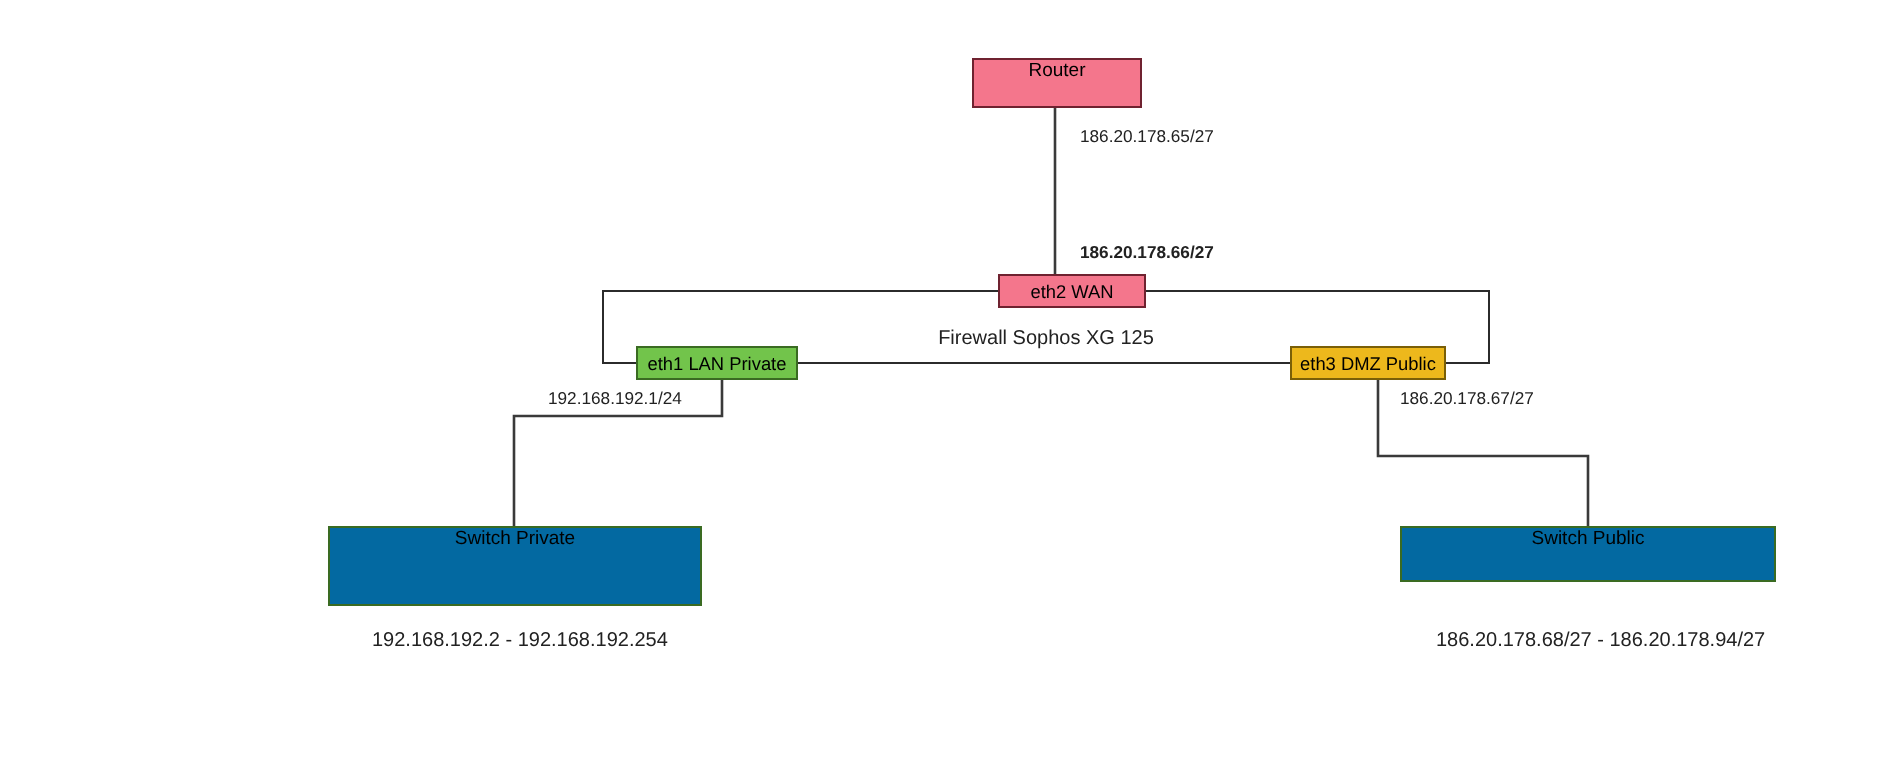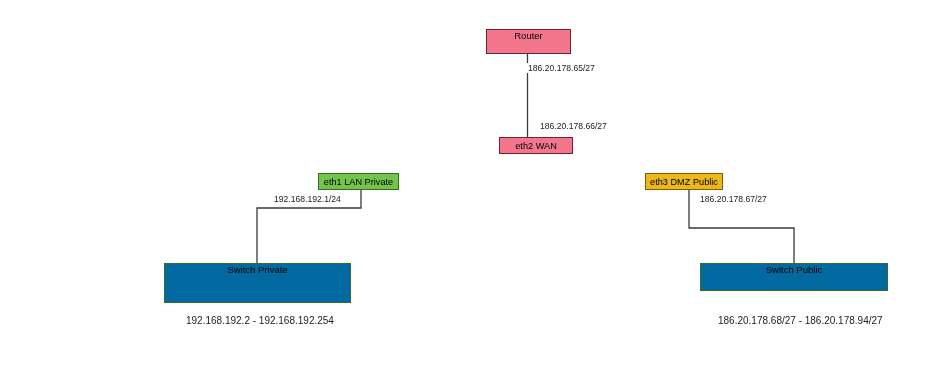--- a/index.html
+++ b/index.html
@@ -117,22 +117,22 @@
   
   .edge-label {
     position: absolute;
     font-size: 8.6px;
     color: #222222;
     white-space: nowrap;
     background: #ffffff;
     padding: 0 2px;
     z-index: 5;
   }
-  .lbl-wan-up   { left: 526px; top: 63px; }
-  .lbl-wan-down { left: 538px; top: 121px; }
+  .lbl-wan-up   { left: 538px; top: 63px; }
+  .lbl-wan-down { left: 538px; top: 121px; font-weight: bold; }
   .lbl-lan-net  { left: 272px; top: 194px; }
   .lbl-dmz-net  { left: 698px; top: 194px; }
   .range-label {
     position: absolute;
     font-size: 10px;
     color: #222222;
     white-space: nowrap;
     z-index: 5;
   }
   .lbl-range-private { left: 186px; top: 315px; }
@@ -154,20 +154,23 @@
     </g>
   </svg>
 
   <div class="node node-router">
     <span>Router</span>
   </div>
 
   <div class="edge-label lbl-wan-up">186.20.178.65/27</div>
   <div class="edge-label lbl-wan-down">186.20.178.66/27</div>
 
+  <div class="node node-firewall">
+    <span class="firewall-label">Firewall Sophos XG 125</span>
+  </div>
 
   <div class="iface iface-wan">
     <span>eth2 WAN</span>
   </div>
   <div class="iface iface-lan">
     <span>eth1 LAN Private</span>
   </div>
   <div class="iface iface-dmz">
     <span>eth3 DMZ Public</span>
   </div>

